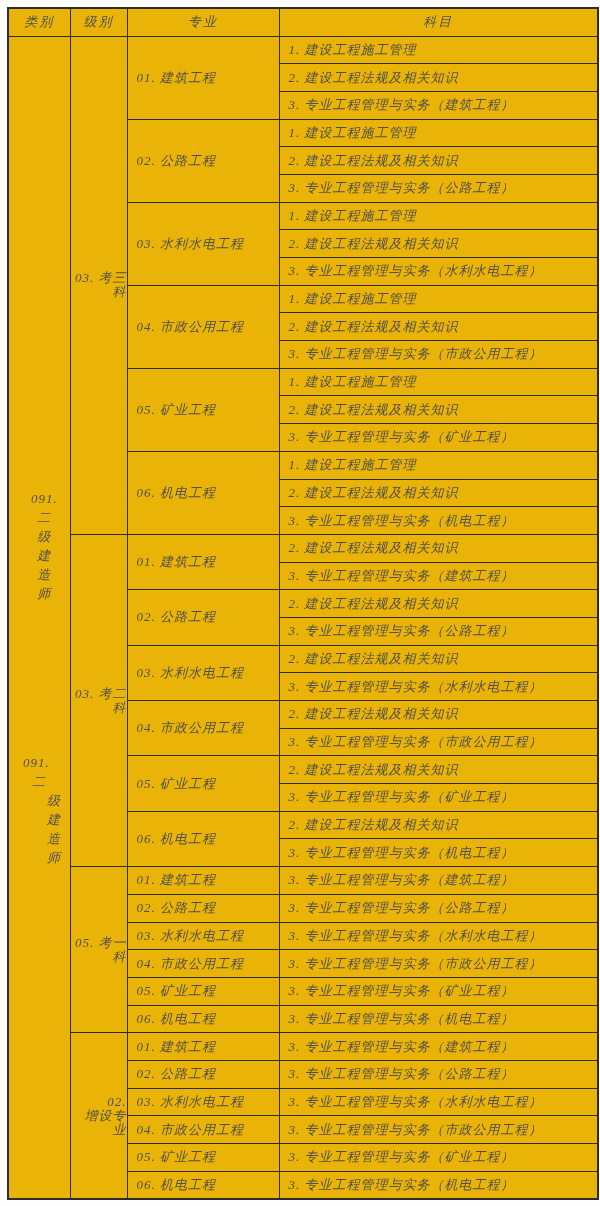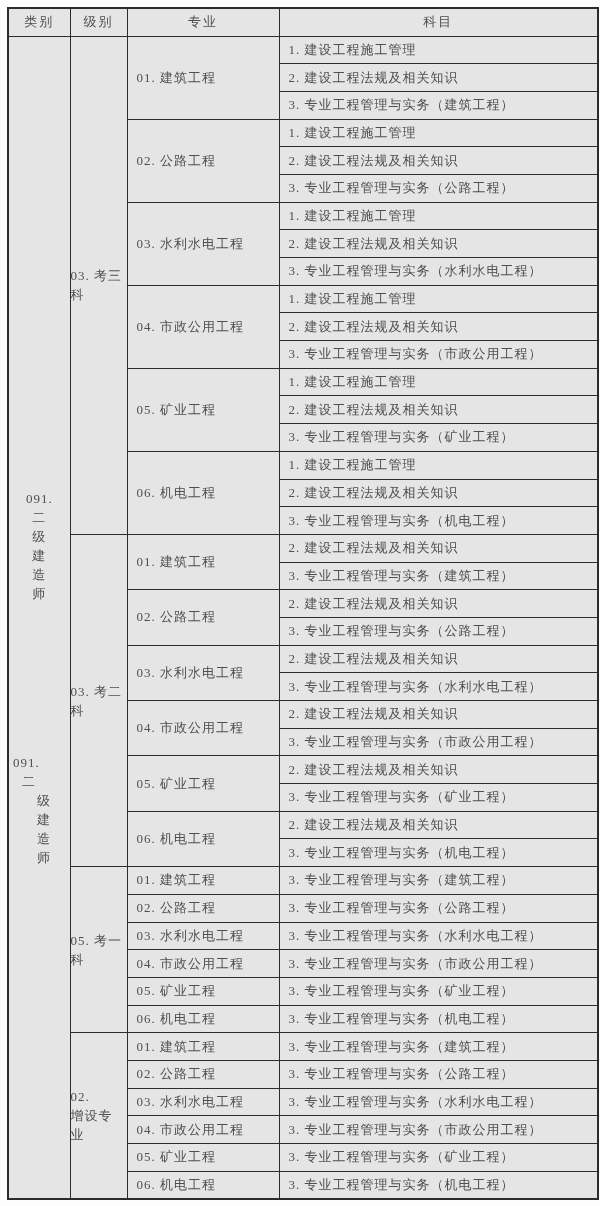--- a/index.html
+++ b/index.html
@@ -18,21 +18,22 @@
   }
   table.exam-table {
     position: absolute;
     left: 7px;
     top: 7px;
     width: 590px;
     height: 1192px;
     table-layout: fixed;
     border-collapse: collapse;
     border: 2px solid #2c2c2c;
-    background: #e5e5e5;
+    background: #eab308;
+    font-style: italic;
   }
   th, td {
     border: 1.5px solid #2c2c2c;
     padding: 0;
     color: #4f4f4f;
     font-size: 13px;
     letter-spacing: 1px;
     vertical-align: middle;
     overflow: hidden;
   }
@@ -42,33 +43,33 @@
     font-weight: normal;
     text-align: center;
     letter-spacing: 2px;
   }
   td.subject-cell, td.major-cell {
     text-align: left;
     padding-left: 9px;
     white-space: nowrap;
   }
   td.level-cell {
-    text-align: left;
+    text-align: right;
     white-space: pre-line;
-    line-height: 19px;
+    line-height: 14px;
   }
   td.cat-cell { position: relative; }
   .cat-wrap {
     position: relative;
     width: 100%;
     height: 100%;
   }
   .cat-block {
     position: absolute;
-    left: 0;
+    left: 10px;
     right: 0;
     line-height: 19px;
   }
   .cat-block-0 { top: 452px; text-align: center; }
   .cat-block-1 { top: 716px; text-align: left; }
   .cat-block-1 div:nth-child(1) { padding-left: 4px; }
   .cat-block-1 div:nth-child(2) { padding-left: 13px; }
   .cat-block-1 div:nth-child(n+3) { padding-left: 28px; }
 </style>
 </head>

